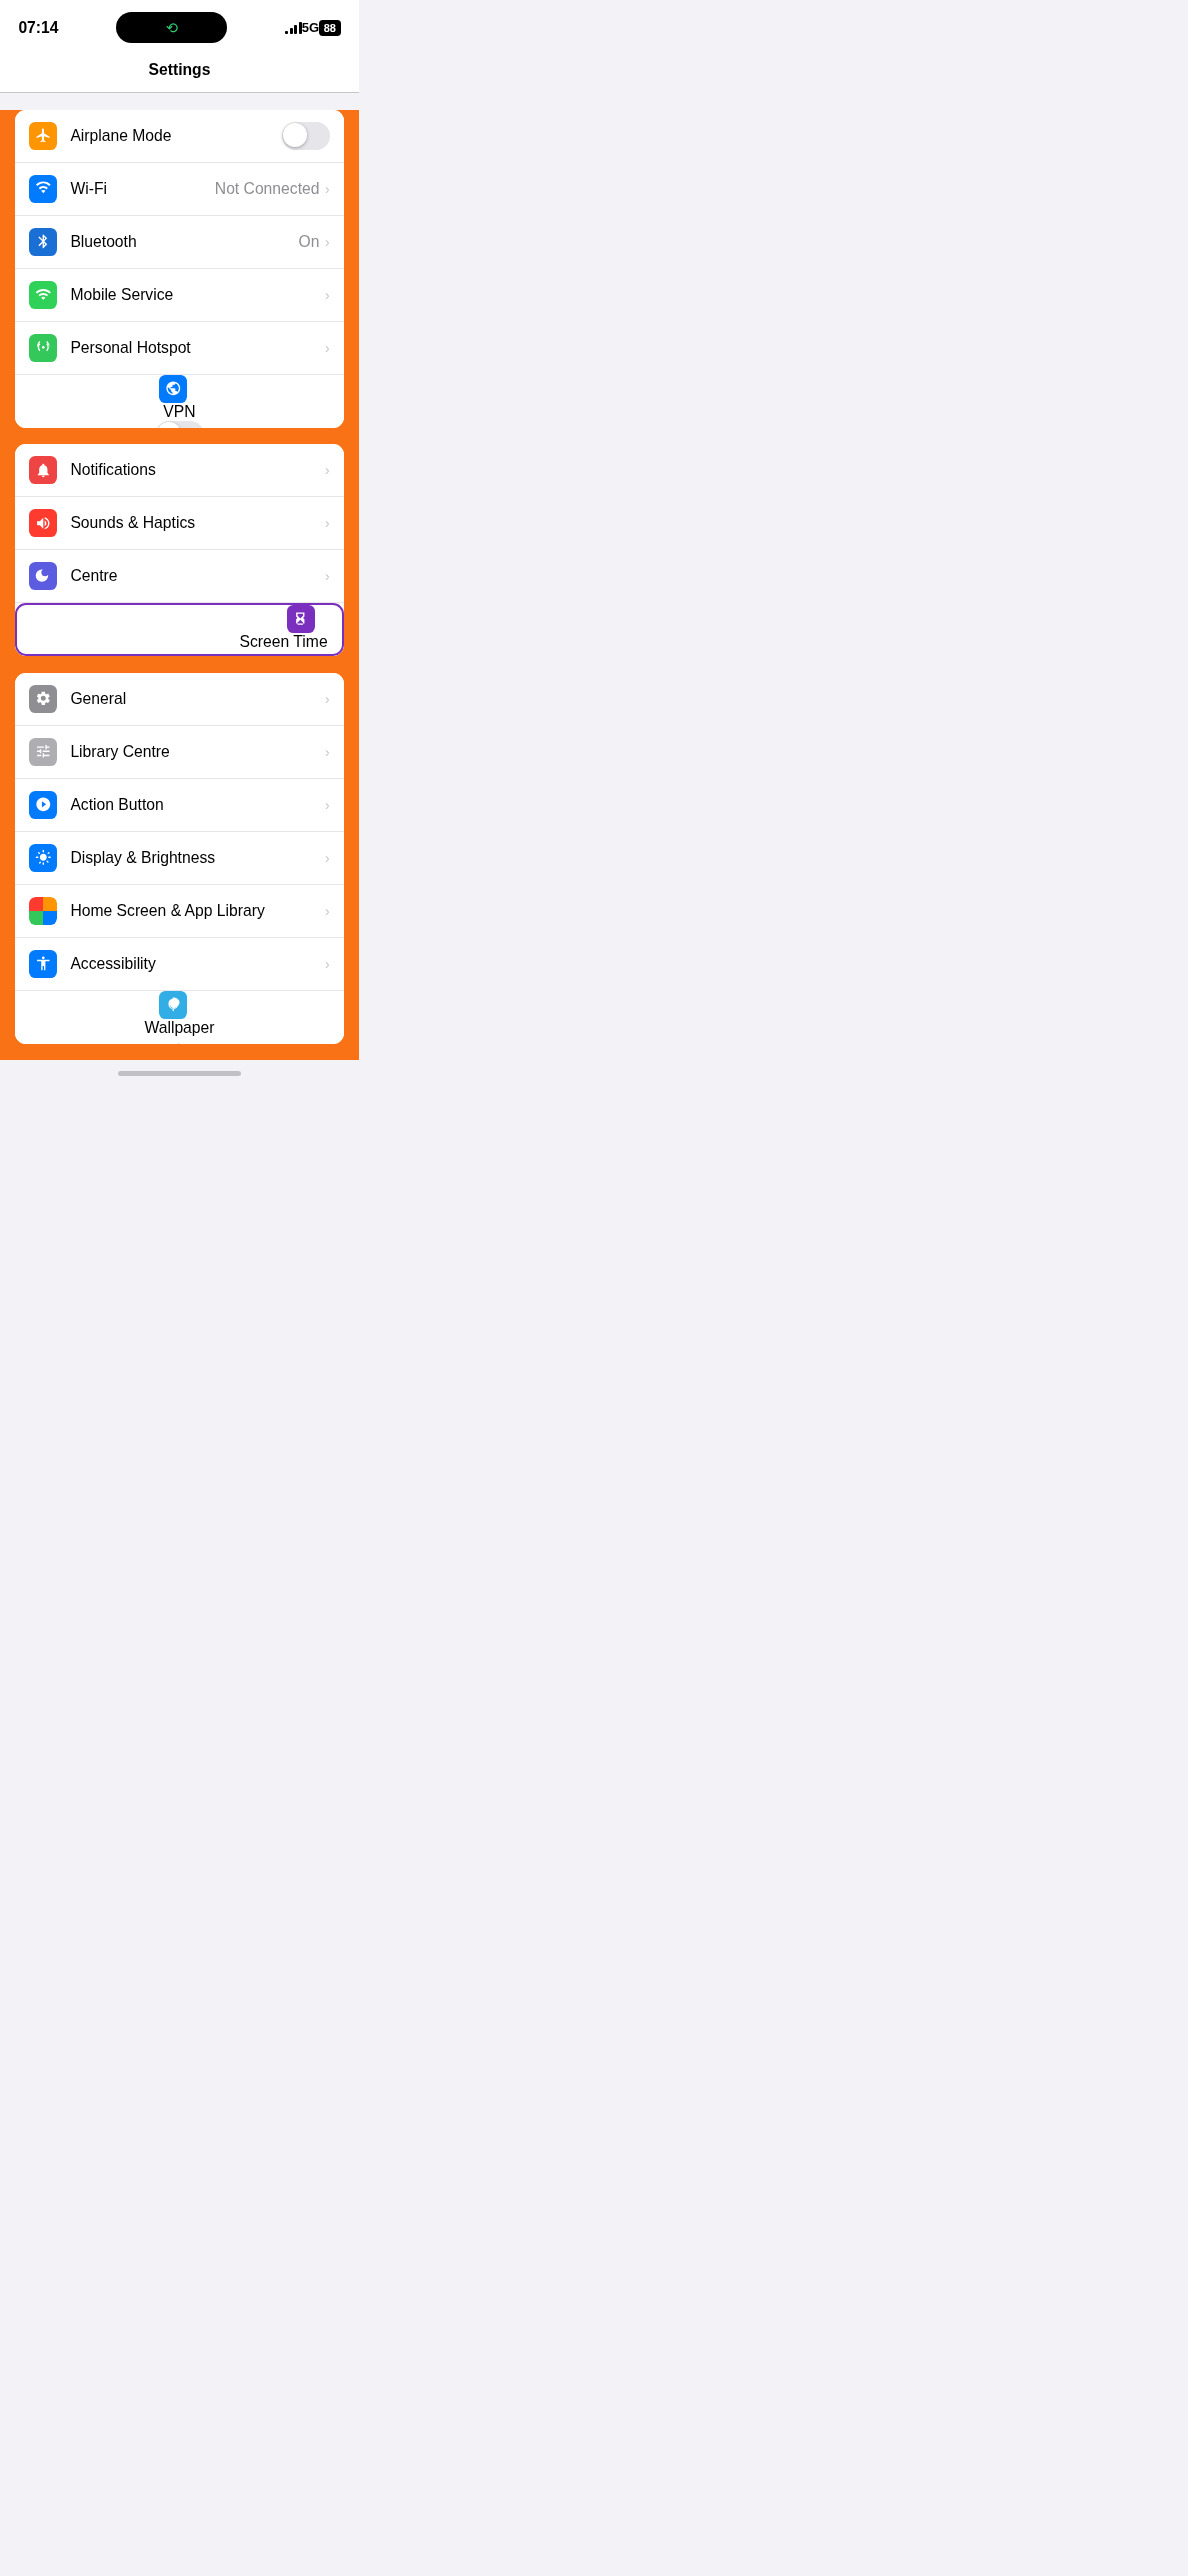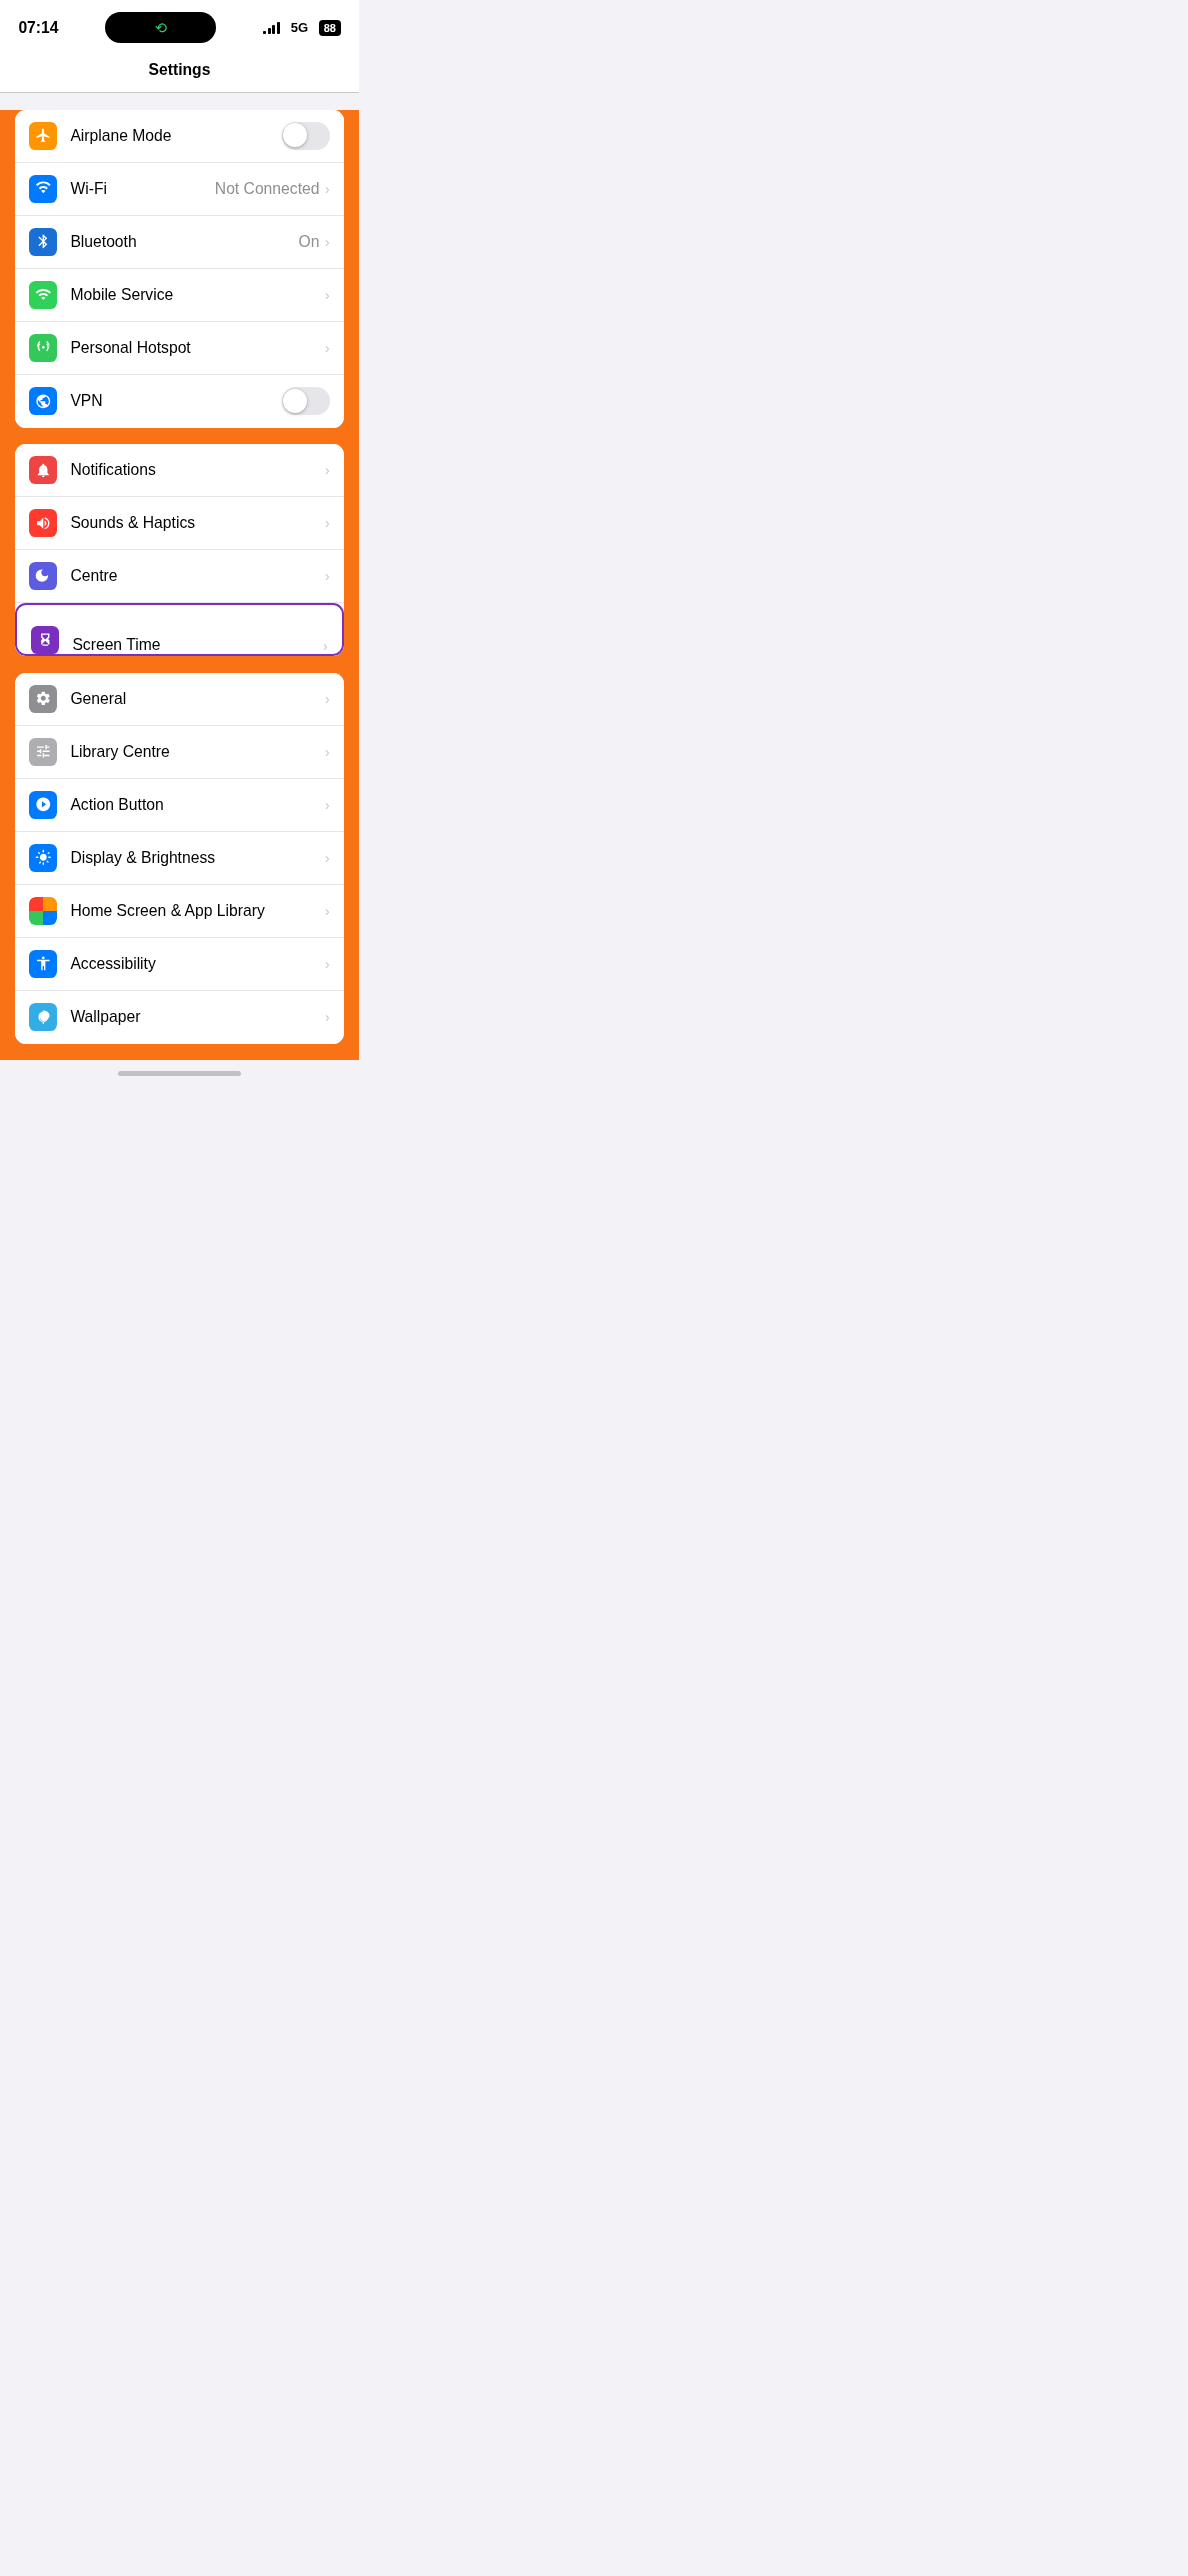--- a/index.html
+++ b/index.html
@@ -22,21 +22,21 @@
       height: 50px;
     }
     .status-time {
       font-size: 15.7px;
       font-weight: 600;
       color: #000;
     }
     .status-right {
       display: flex;
       align-items: center;
-      gap: 11px;
+      gap: 0;
       justify-content: center;
     }
     .signal-bars {
       display: flex;
       align-items: flex-end;
       gap: 1.8px;
       height: 13px;
     }
     .signal-bar {
       width: 2.8px;
@@ -98,20 +98,21 @@
       display: flex;
       align-items: center;
       padding: 0 14.7px;
       height: 53px;
       border-bottom: 0.9px solid #e5e5ea;
       cursor: pointer;
       background: #fff;
     }
     .settings-row:last-child {
       border-bottom: none;
+      flex-direction: column;
     }
 
     .row-icon {
       width: 28px;
       height: 28px;
       border-radius: 6.4px;
       display: flex;
       align-items: center;
       justify-content: center;
       margin-right: 13px;

